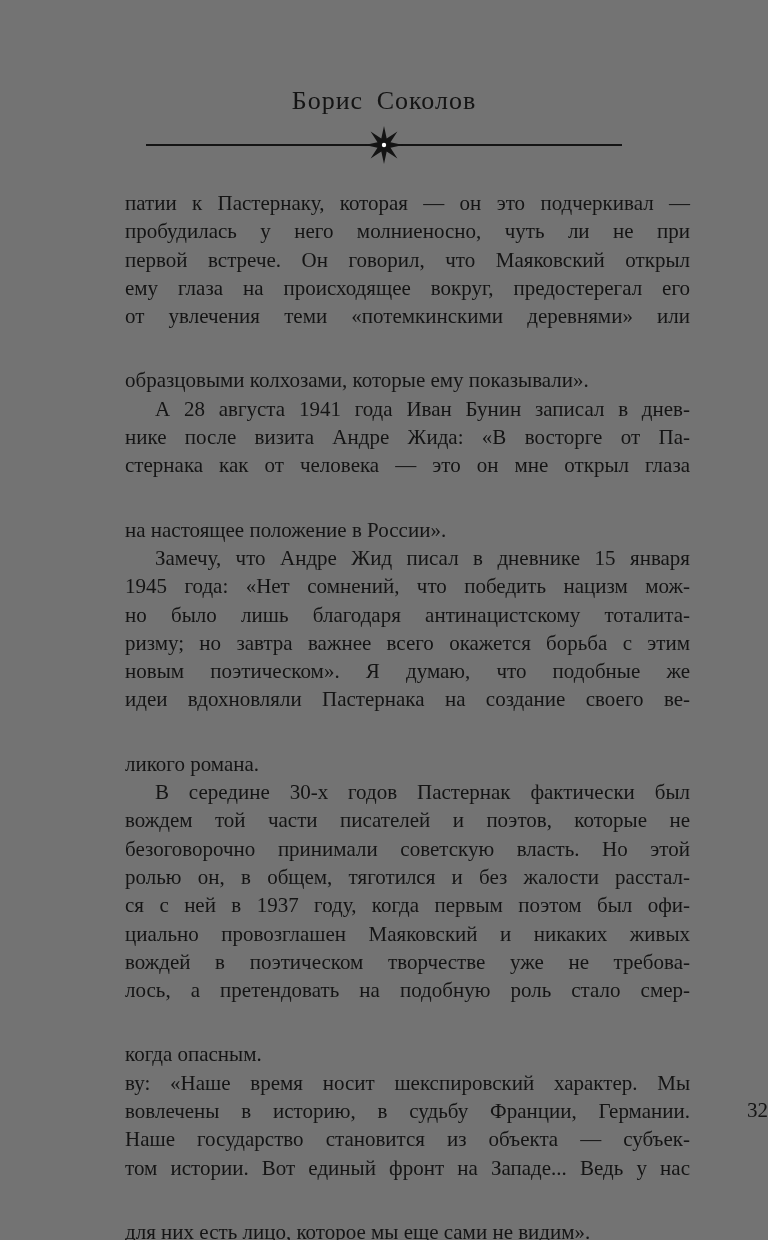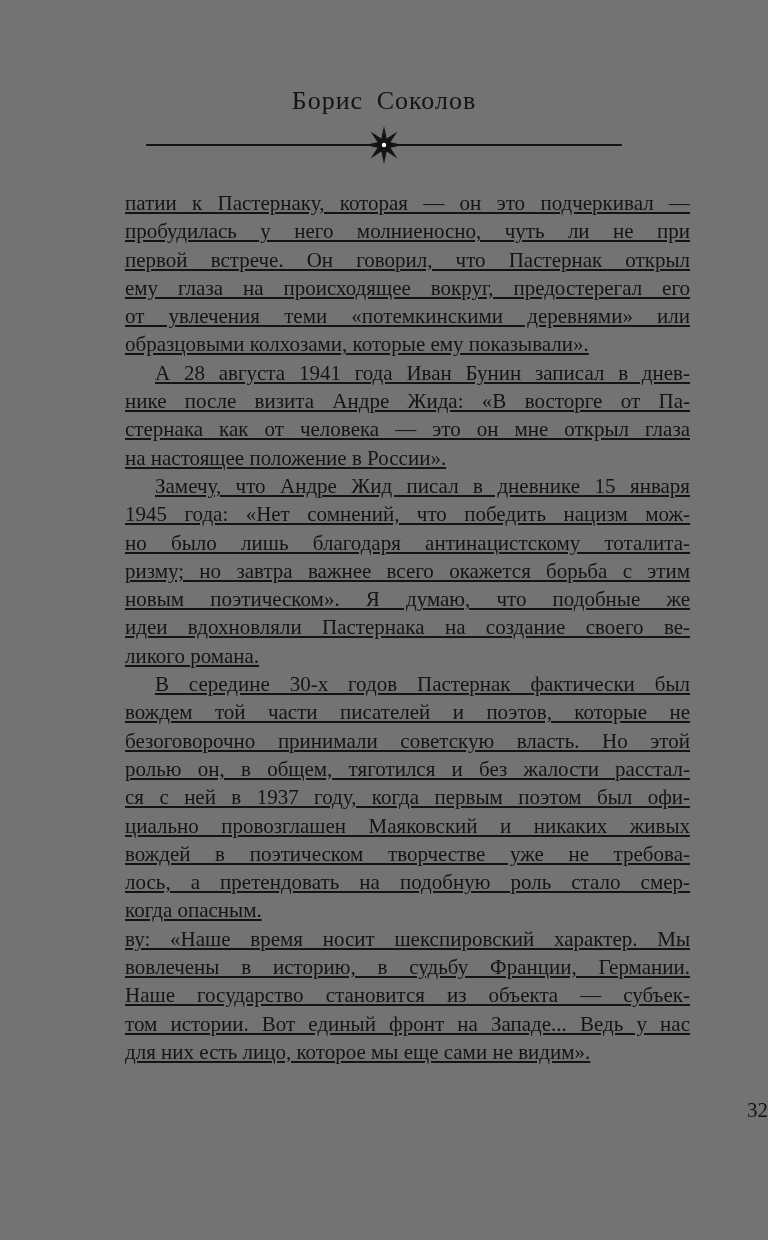--- a/index.html
+++ b/index.html
@@ -40,29 +40,29 @@
     position: absolute;
     top: 189px;
     left: 125px;
     width: 565px;
     font-size: 21px;
     line-height: 28.3px;
     color: #141414;
   }
   .paragraph {
     margin: 0;
-    text-decoration: underline;
   }
   .line {
     text-align: justify;
     text-align-last: justify;
     white-space: normal;
   }
   .line.last {
     text-align-last: left;
+    margin-top: 36px;
   }
   .line.indent {
     text-indent: 30px;
   }
   .page-number {
     position: absolute;
     top: 1098px;
     left: 0;
     width: 100%;
     text-align: right;
@@ -86,21 +86,21 @@
         219,21 231.5,18.3 224.6,7.6 235.3,14.5
         238,2 240.7,14.5 251.4,7.6 244.5,18.3"></polygon>
       <circle cx="238" cy="21" r="2.2" fill="#ffffff"></circle>
     </svg>
   </div>
 
   <div class="text-block" id="text-block">
       <div class="paragraph">
         <div class="line">патии к Пастернаку, которая — он это подчеркивал —</div>
         <div class="line">пробудилась у него молниеносно, чуть ли не при</div>
-        <div class="line">первой встрече. Он говорил, что Пастернак открыл</div>
+        <div class="line">первой встрече. Он говорил, что Маяковский открыл</div>
         <div class="line">ему глаза на происходящее вокруг, предостерегал его</div>
         <div class="line">от увлечения теми «потемкинскими деревнями» или</div>
         <div class="line last">образцовыми колхозами, которые ему показывали».</div>
       </div>
       <div class="paragraph">
         <div class="line indent">А 28 августа 1941 года Иван Бунин записал в днев-</div>
         <div class="line">нике после визита Андре Жида: «В восторге от Па-</div>
         <div class="line">стернака как от человека — это он мне открыл глаза</div>
         <div class="line last">на настоящее положение в России».</div>
       </div>

